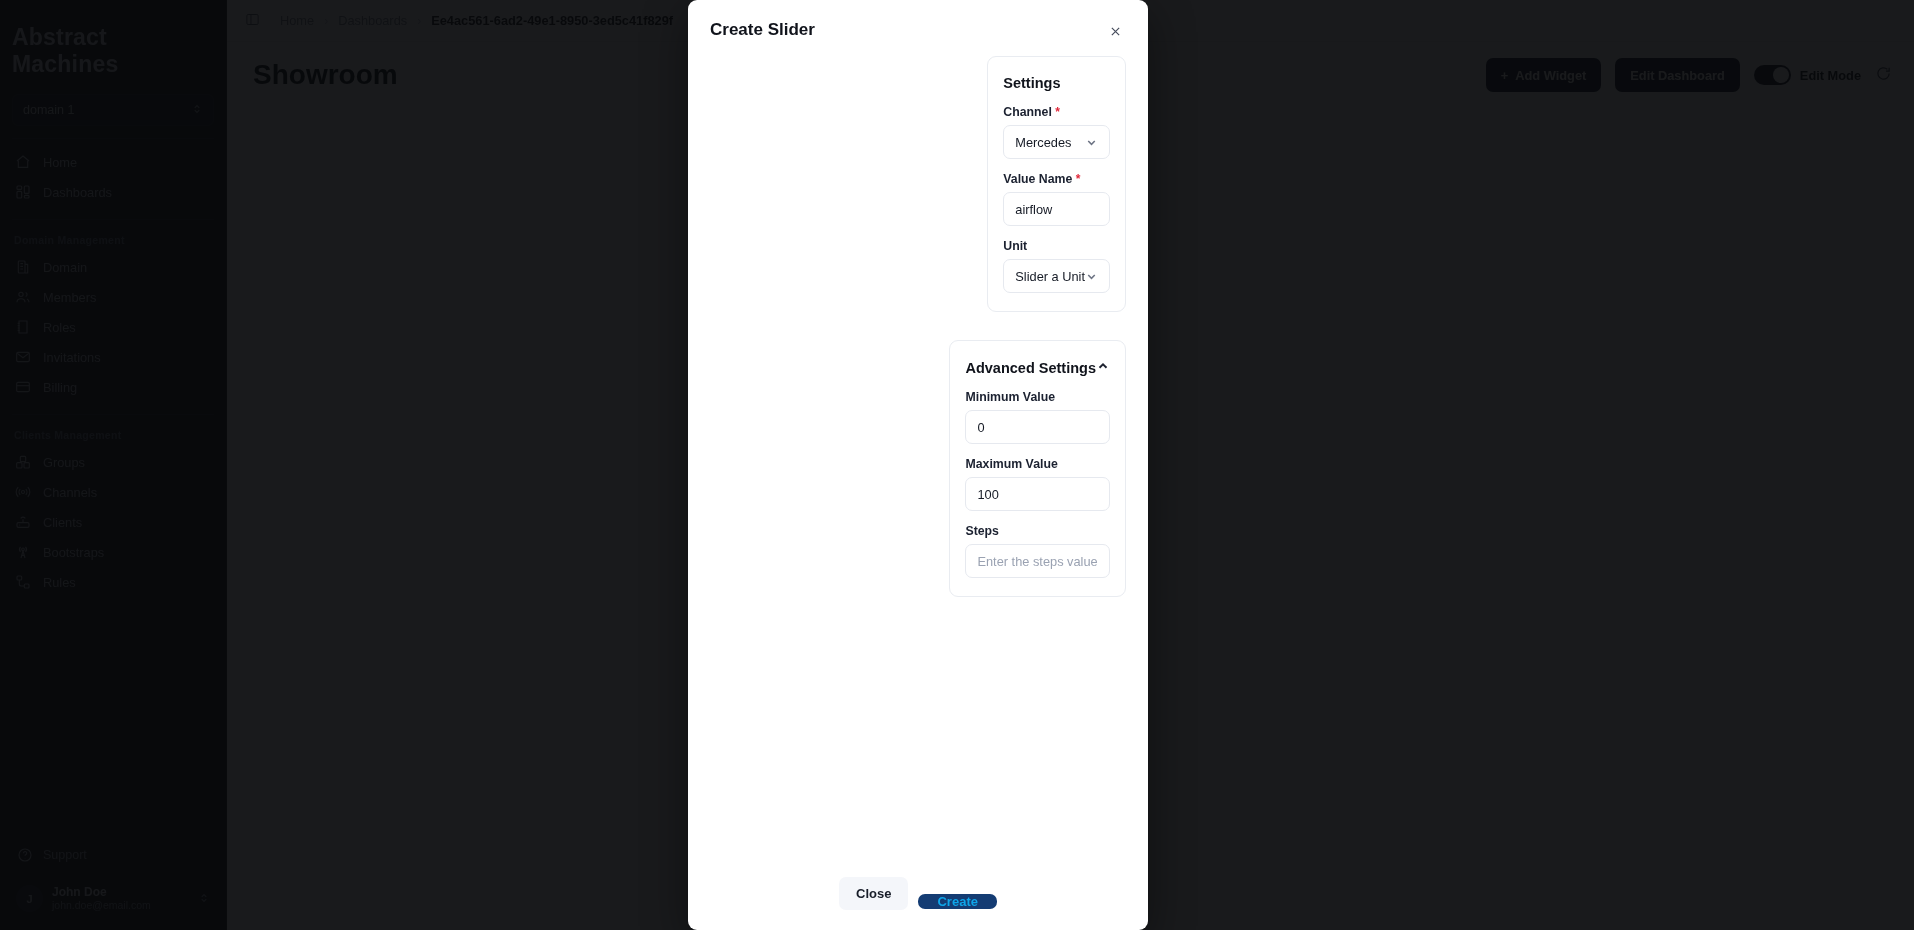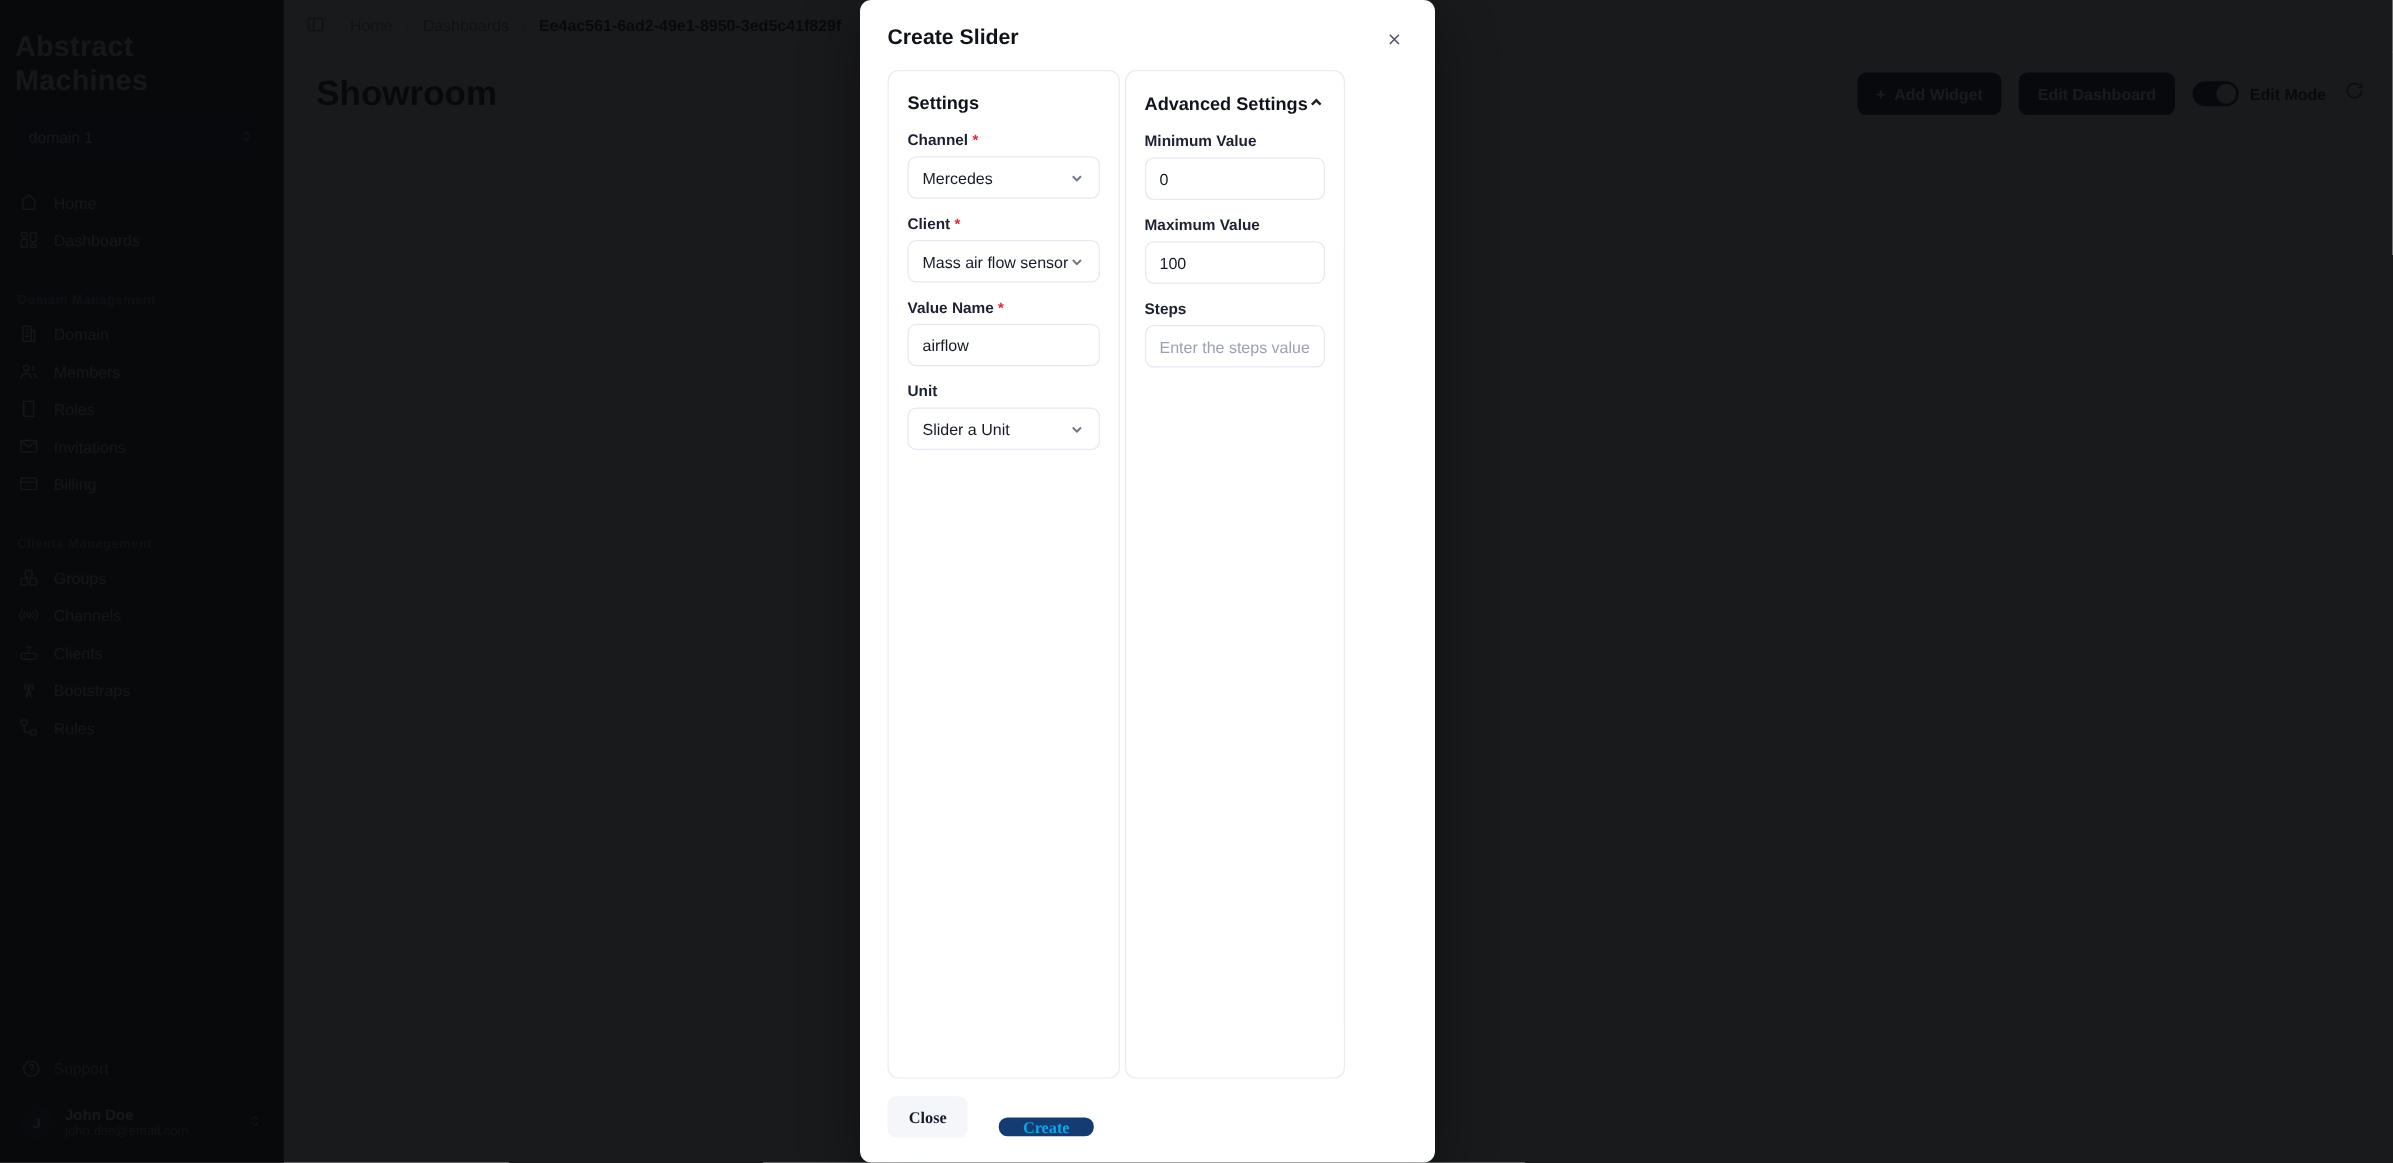--- a/index.html
+++ b/index.html
@@ -119,21 +119,21 @@
   .modal-title { font-size: 17px; font-weight: 700; color: #10131b; }
   .close-x {
     margin-left: auto; width: 22px; height: 22px;
     display: flex; align-items: center; justify-content: center;
     color: #4b5160; font-size: 15px; line-height: 1;
     background: none; border: none; font-family: inherit;
   }
   .modal-body {
     flex: 1 1 auto; overflow: hidden;
     padding: 10px 22px 0 22px;
-    display: flex; flex-direction: row; gap: 4px;
+    display: flex; flex-direction: column; gap: 28px; align-items: flex-end;
   }
   .card {
     border: 1px solid #e9ecf1; border-radius: 9px;
     background: #fff; padding: 18px 15px 18px 15px;
   }
   .card-title { font-size: 14.5px; font-weight: 700; color: #10131b; margin-bottom: 14px; }
   .card-title-row { display:flex; align-items:center; margin-bottom: 14px; }
   .chev-up svg { width: 14px; height: 14px; stroke: #1d2230; fill: none; stroke-width: 2.2; }
   .collapse-btn { margin-left:auto; background:none; border:none; display:flex; align-items:center; }
 
@@ -148,23 +148,22 @@
     height: 34px; border: 1px solid #e6e9ef; border-radius: 7px;
     background: #fff; display: flex; align-items: center;
     padding: 0 11px; font-size: 12.8px; color: #151a25;
   }
   .control.placeholder { color: #9aa2b2; }
   .control .chev { margin-left: auto; display:flex; }
   .control .chev svg { width: 13px; height: 13px; stroke: #6d7484; fill: none; stroke-width: 1.9; }
 
   .modal-footer {
     padding: 14px 22px 20px 22px;
-    display: flex; justify-content: flex-start; gap: 25px;
+    display: flex; justify-content: center; gap: 10px;
     align-items: center;
-    font-family: Liberation Serif, serif;
   }
   .btn-close {
     background: #f4f6fa; color: #171c28; border: none;
     height: 33px; padding: 0 17px; border-radius: 7px;
     font-size: 13px; font-weight: 600; font-family: inherit;
   }
   .btn-create {
     background: #143c73; color: #0ea5e9; border: none;
     height: 15px; padding: 0 19px; border-radius: 7px;
     font-size: 13px; font-weight: 600; font-family: inherit; margin-top: 15px;
@@ -418,34 +417,20 @@
         <div class="control">
           <span>Mercedes</span>
           <span class="chev">
             <svg viewBox="0 0 16 16">
                 <path d="M4 6.2 8 10.2l4-4"></path>
               </svg>
           </span>
         </div>
       </div>
 
-      <div class="field">
-        <label class="label">
-          <span>Client</span>
-          <span class="req">*</span>
-        </label>
-        <div class="control">
-          <span>Mass air flow sensor</span>
-          <span class="chev">
-            <svg viewBox="0 0 16 16">
-                <path d="M4 6.2 8 10.2l4-4"></path>
-              </svg>
-          </span>
-        </div>
-      </div>
 
       <div class="field">
         <label class="label">
           <span>Value Name</span>
           <span class="req">*</span>
         </label>
         <div class="control">
           <span>airflow</span>
         </div>
       </div>

